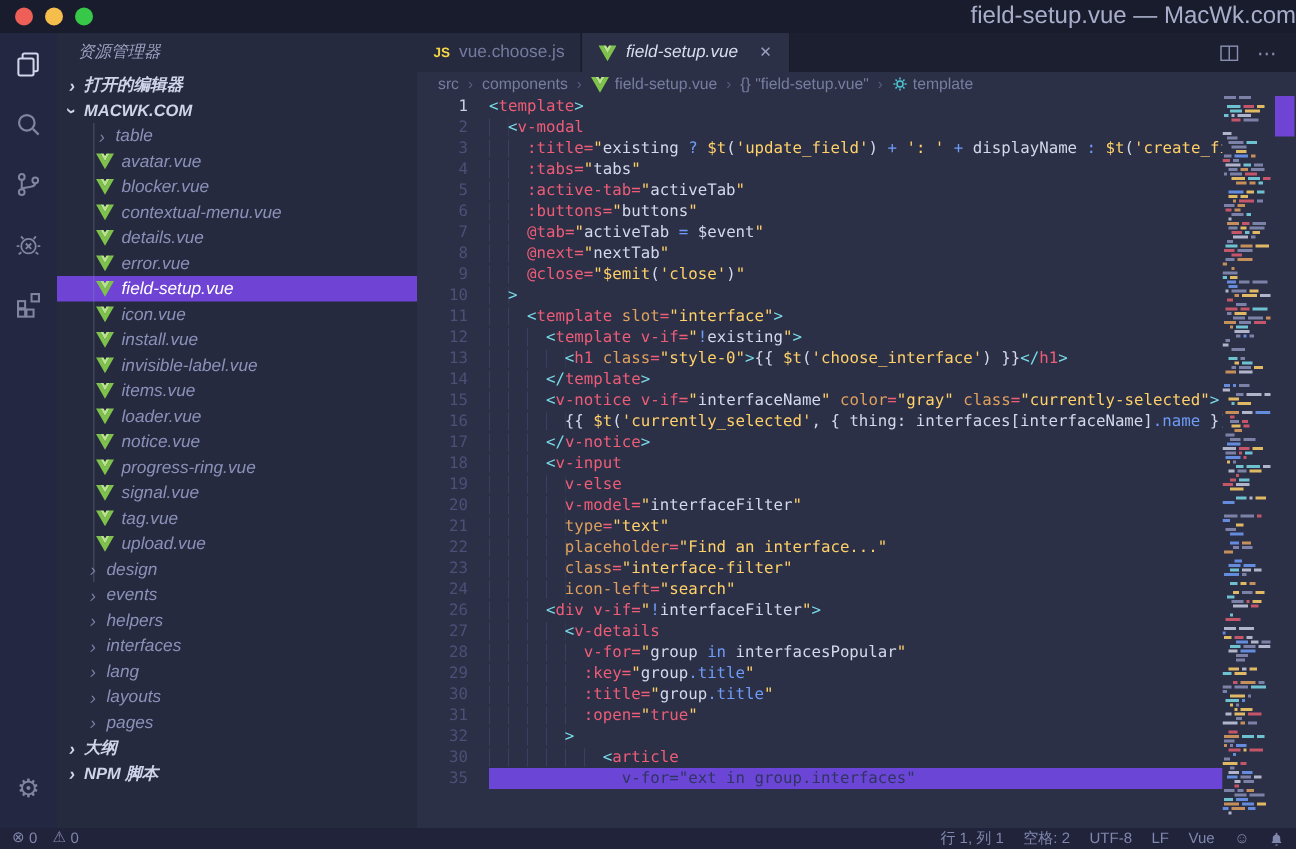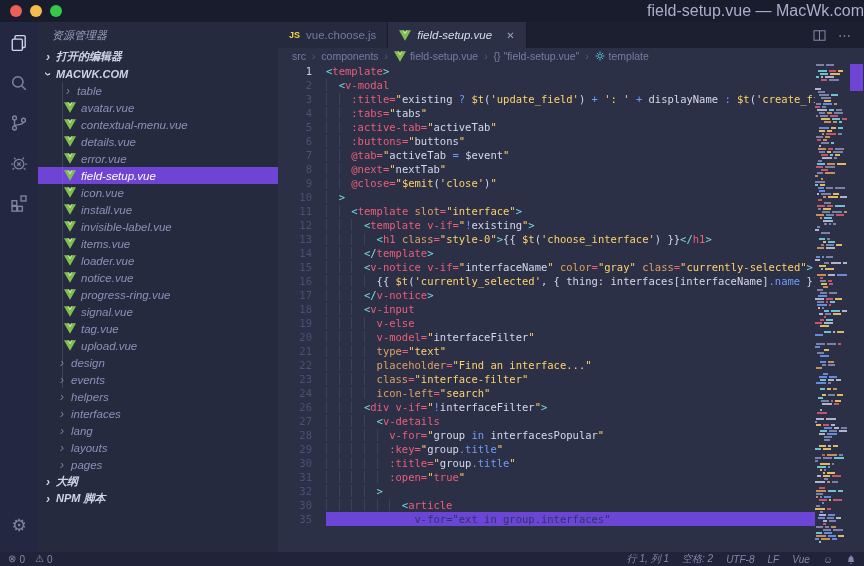--- a/index.html
+++ b/index.html
@@ -62,21 +62,21 @@
   .mm-row span { display:inline-block; height:2px; vertical-align:top; }
 
   .scrollbar { position:absolute; left:571px; top:42px; width:15px; height:488px; }
   .scroll-thumb { position:absolute; left:1px; top:0; width:13px; height:27px; background:#6f44d4; }
 
   
   .statusbar { position:absolute; left:0; top:552px; width:864px; height:14px; background:#20233a;
                display:flex; align-items:center; font-size:10px; color:#8187ac; padding:0 8px; }
   .sb-left { display:flex; gap:10px; align-items:center; }
   .sb-left .stat { display:flex; gap:3px; align-items:center; }
-  .sb-right { margin-left:auto; display:flex; gap:13px; align-items:center;font-style:italic; }
+  .sb-right { margin-left:auto; display:flex; gap:13px; align-items:center; }
   .sb-ico { font-size:10px; line-height:1; }
 </style>
 </head>
 <body>
 
 <div class="titlebar">
   <div class="lights">
     <span class="light" id="light-close" style="background: rgb(237, 95, 87);"></span>
     <span class="light" id="light-min" style="background: rgb(245, 189, 76);"></span>
     <span class="light" id="light-zoom" style="background: rgb(56, 200, 73);"></span>
@@ -139,20 +139,29 @@
         <span>table</span>
       </div>
       <div class="row l2">
         <span style="display:flex;">
           <svg width="12" height="11" viewBox="0 0 24 21">
             <path fill="#7ec24c" d="M0 0h6l6 10.5L18 0h6L12 21z"></path>
             <path fill="#b9e58b" d="M6 0h4l2 3.5L14 0h4l-6 10.5z"></path>
           </svg>
         </span>
         <span>avatar.vue</span>
+      </div>
+      <div class="row l2">
+        <span style="display:flex;">
+          <svg width="12" height="11" viewBox="0 0 24 21">
+            <path fill="#7ec24c" d="M0 0h6l6 10.5L18 0h6L12 21z"></path>
+            <path fill="#b9e58b" d="M6 0h4l2 3.5L14 0h4l-6 10.5z"></path>
+          </svg>
+        </span>
+        <span>blocker.vue</span>
       </div>
       <div class="row l2">
         <span style="display:flex;">
           <svg width="12" height="11" viewBox="0 0 24 21">
             <path fill="#7ec24c" d="M0 0h6l6 10.5L18 0h6L12 21z"></path>
             <path fill="#b9e58b" d="M6 0h4l2 3.5L14 0h4l-6 10.5z"></path>
           </svg>
         </span>
         <span>contextual-menu.vue</span>
       </div>

